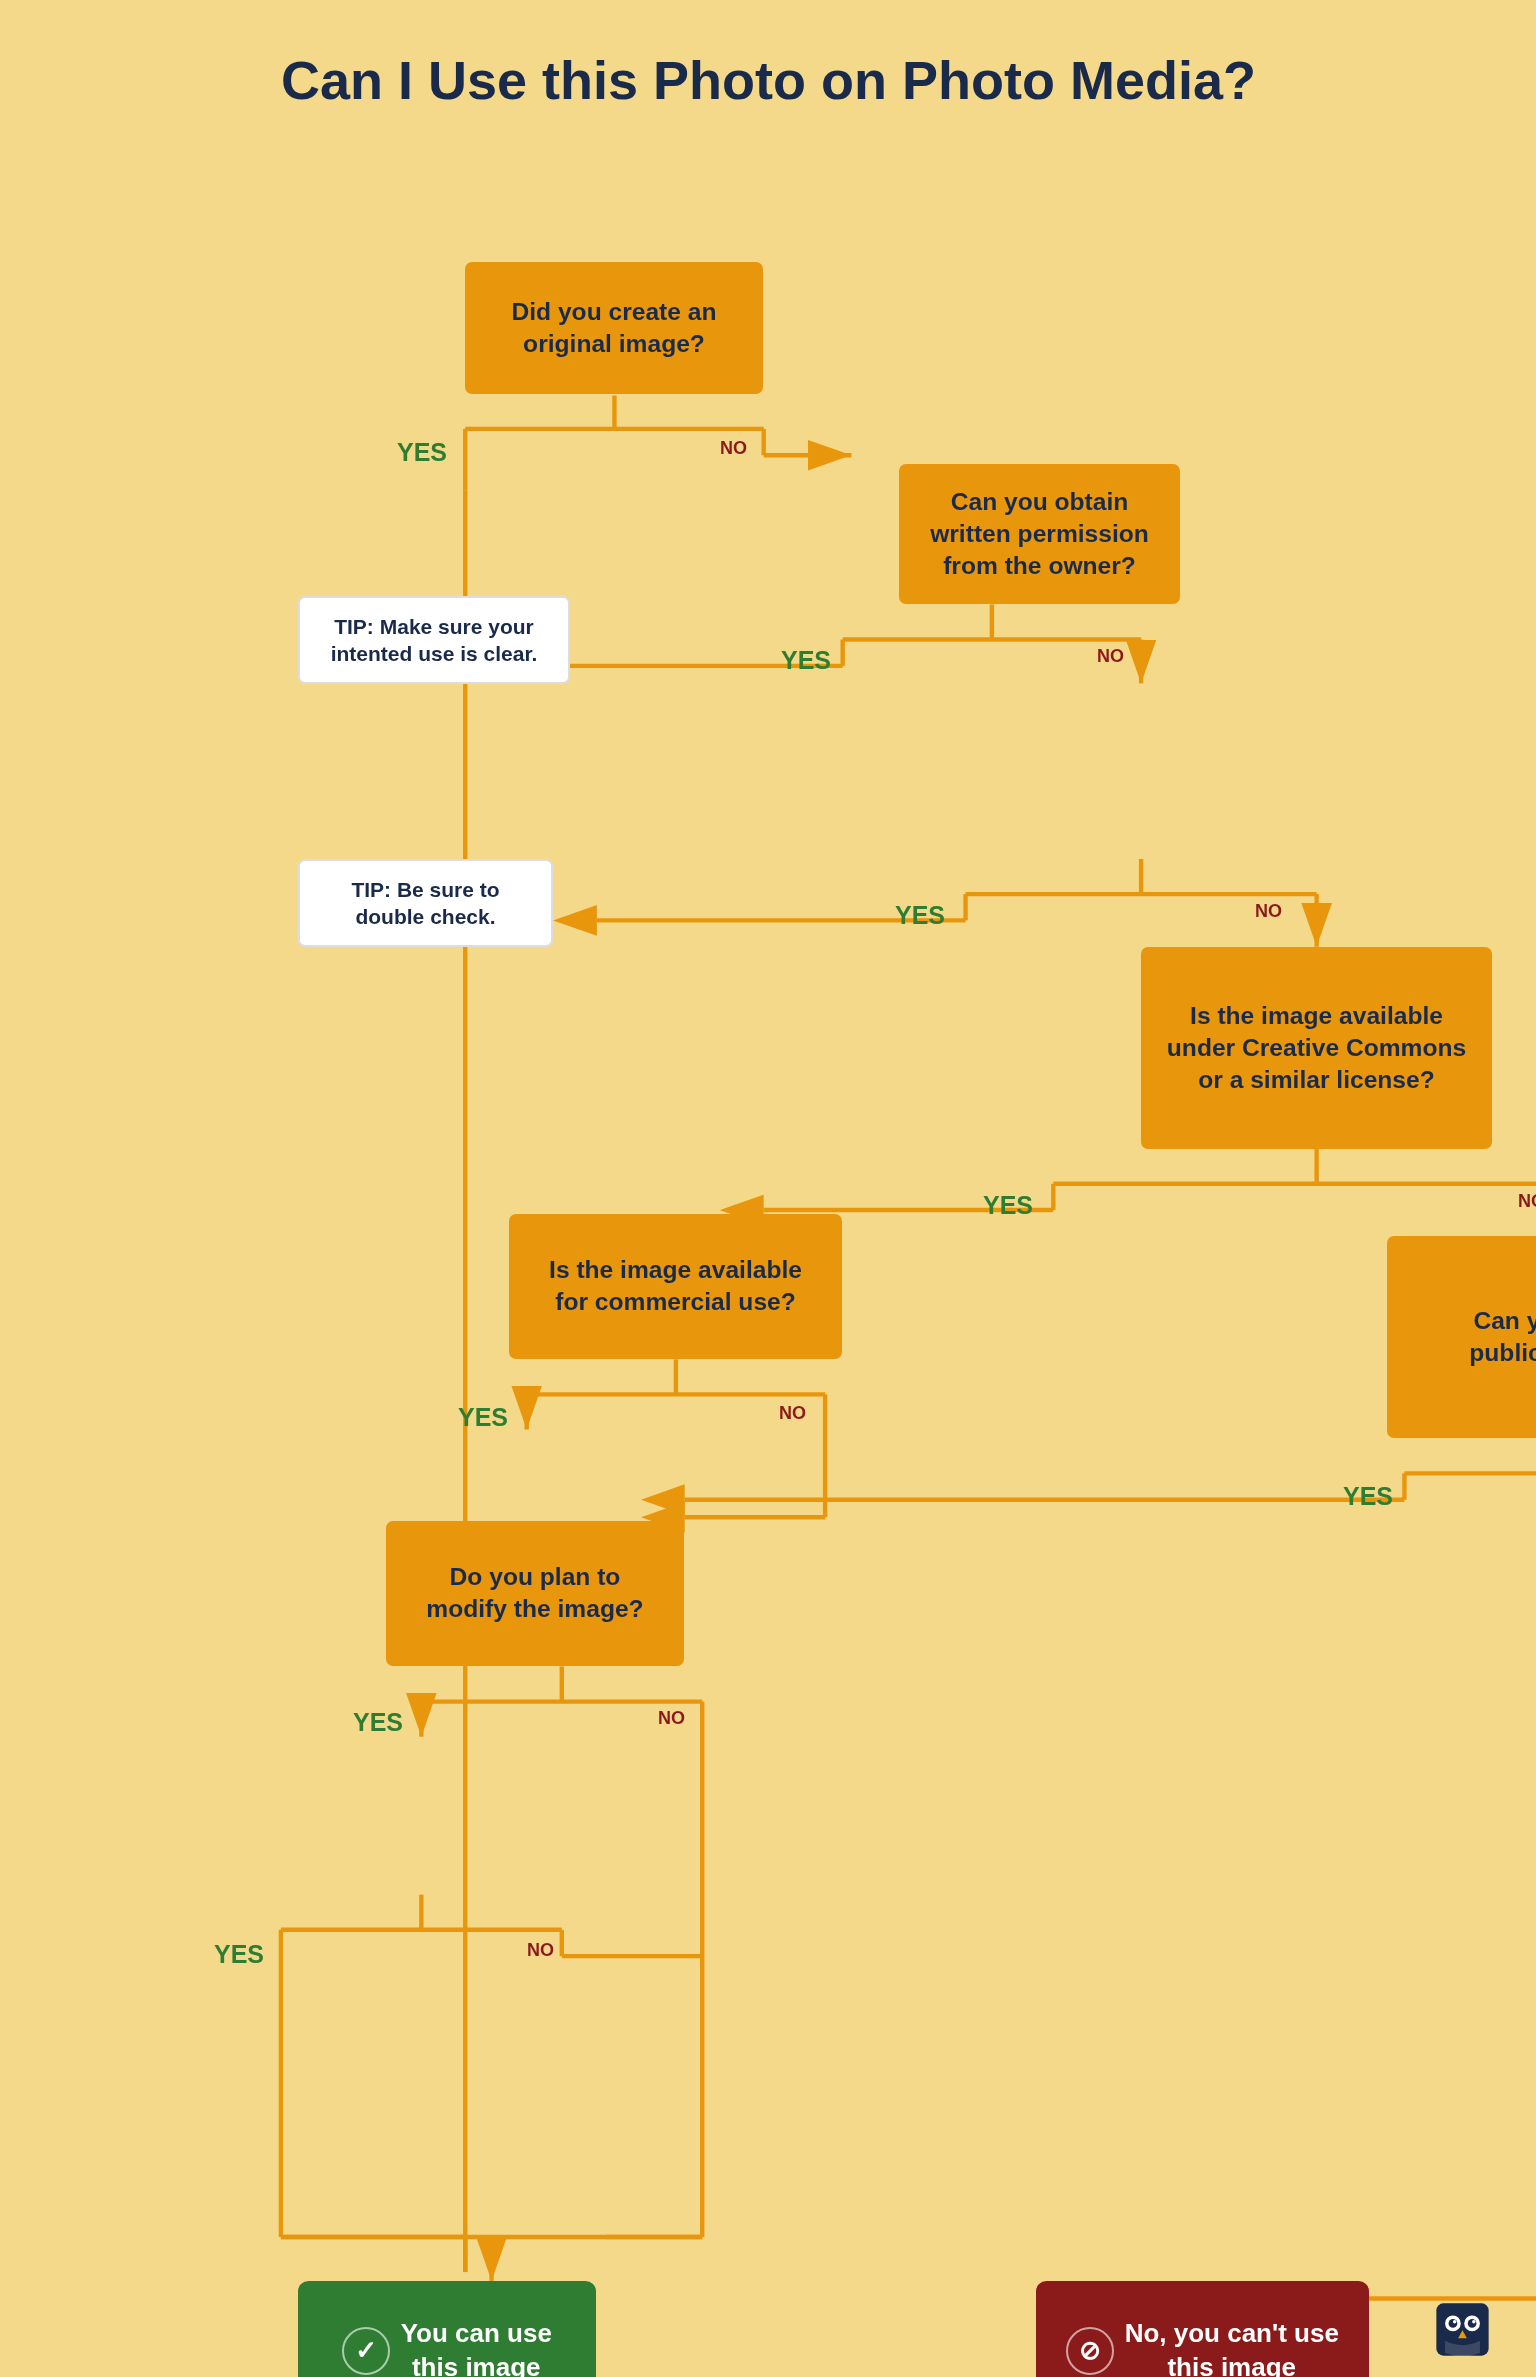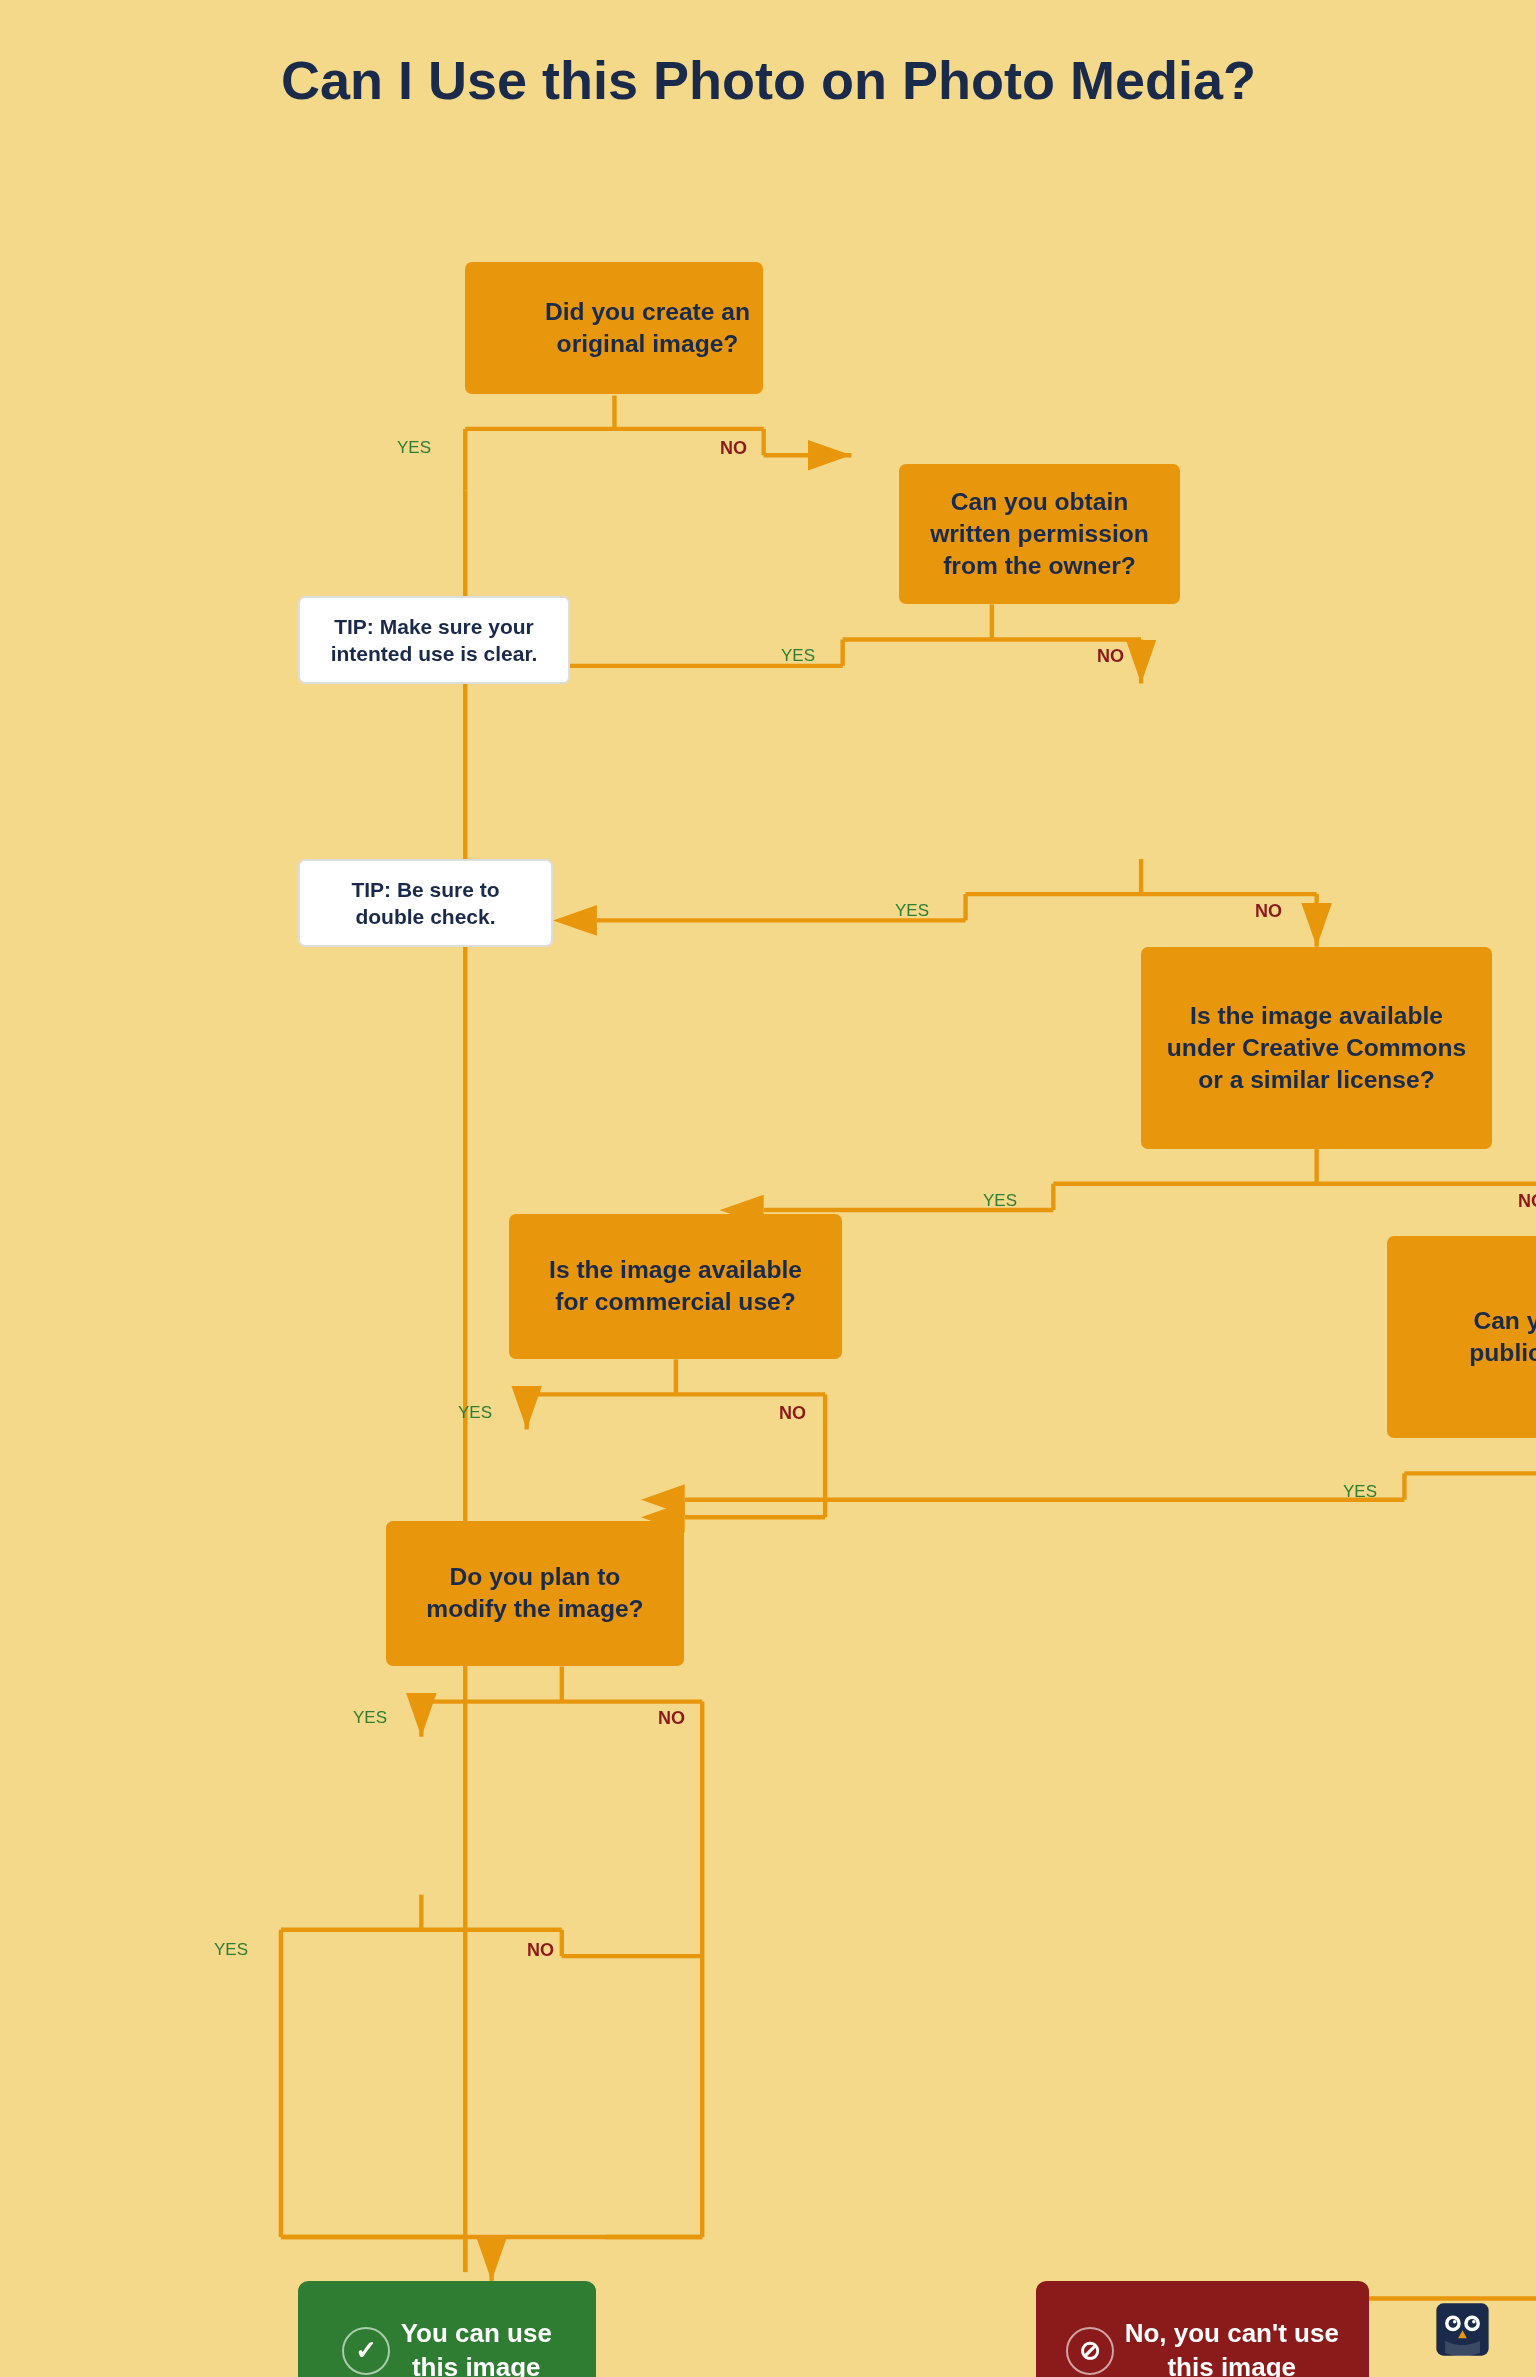--- a/index.html
+++ b/index.html
@@ -51,22 +51,22 @@
       font-size: 28px;
     }
     .node-red {
       background-color: #8b1a1a;
       color: #fff;
       font-size: 28px;
     }
     .label-yes {
       position: absolute;
       color: #2e7d32;
-      font-weight: 400;
-      font-size: 17px;
+      font-weight: 700;
+      font-size: 25px;
     }
     .label-no {
       position: absolute;
       color: #8b1a1a;
       font-weight: 900;
       font-size: 18px;
     }
     svg.arrows {
       position: absolute;
       top: 0;
@@ -174,21 +174,21 @@
 
     <line x1="640" y1="2030" x2="640" y2="2060" stroke="#e8960c" stroke-width="5"></line>
     <line x1="640" y1="2060" x2="800" y2="2060" stroke="#e8960c" stroke-width="5"></line>
 
     <line x1="530" y1="2380" x2="530" y2="2420" stroke="#e8960c" stroke-width="5"></line>
 
     <line x1="320" y1="2380" x2="800" y2="2380" stroke="#e8960c" stroke-width="5"></line>
     <line x1="560" y1="2380" x2="560" y2="2430" stroke="#e8960c" stroke-width="5" marker-end="url(#arrowhead)"></line>
   </svg>
 
-  <div class="node node-orange" style="left:465px; top:114px; width:298px; height:132px; padding:13px;justify-content:flex-end;">
+  <div class="node node-orange" style="left:465px; top:114px; width:298px; height:132px; padding:13px;">
     <span>Did you create an<br>original image?</span>
   </div>
 
   <div class="label-yes" style="left:397px; top:290px;">
     <span>YES</span>
   </div>
 
   <div class="label-no" style="left:720px; top:290px;">
     <span>NO</span>
   </div>

